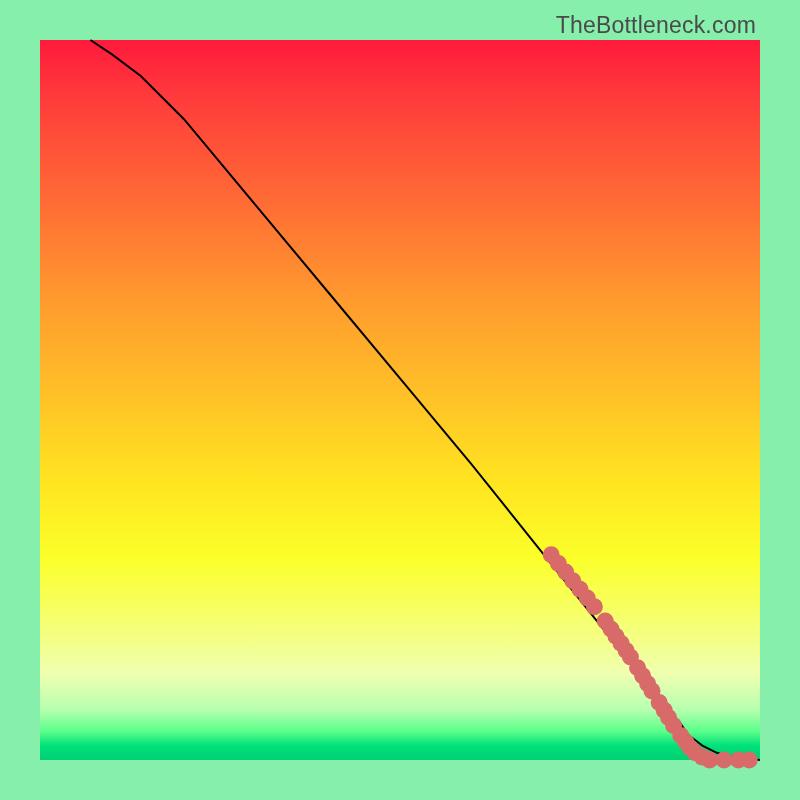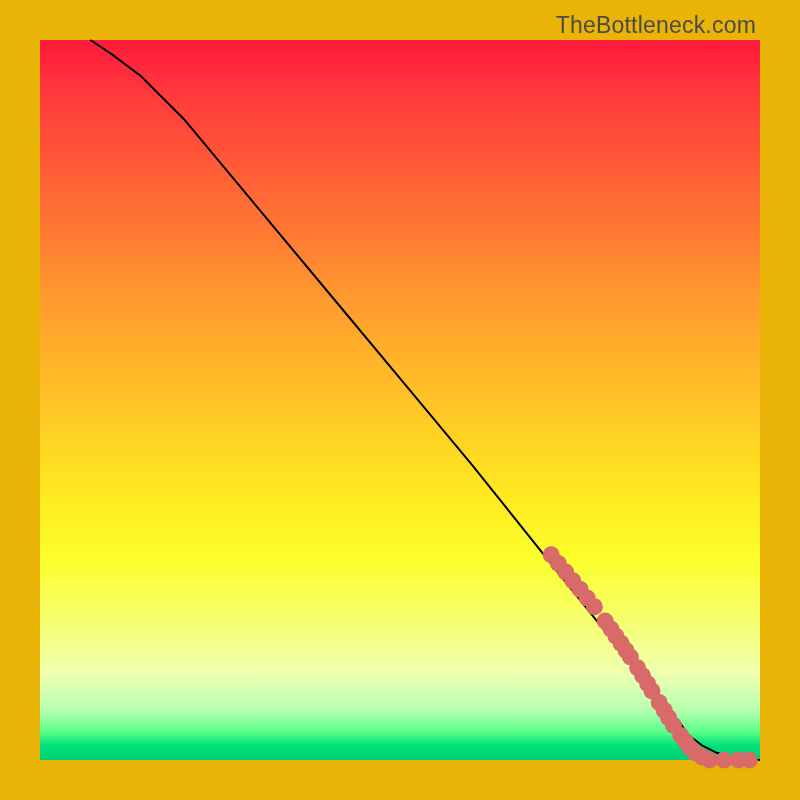--- a/index.html
+++ b/index.html
@@ -8,21 +8,21 @@
     width: 800px;
     height: 800px;
     background: #000;
     overflow: hidden;
     font-family: Arial, Helvetica, sans-serif;
   }
   .frame {
     position: relative;
     width: 800px;
     height: 800px;
-    background: #eab308;
+    background: #86efac;
   }
   .plot {
     position: absolute;
     left: 40px;
     top: 40px;
     width: 720px;
     height: 720px;
     
     background: linear-gradient(
       to bottom,

